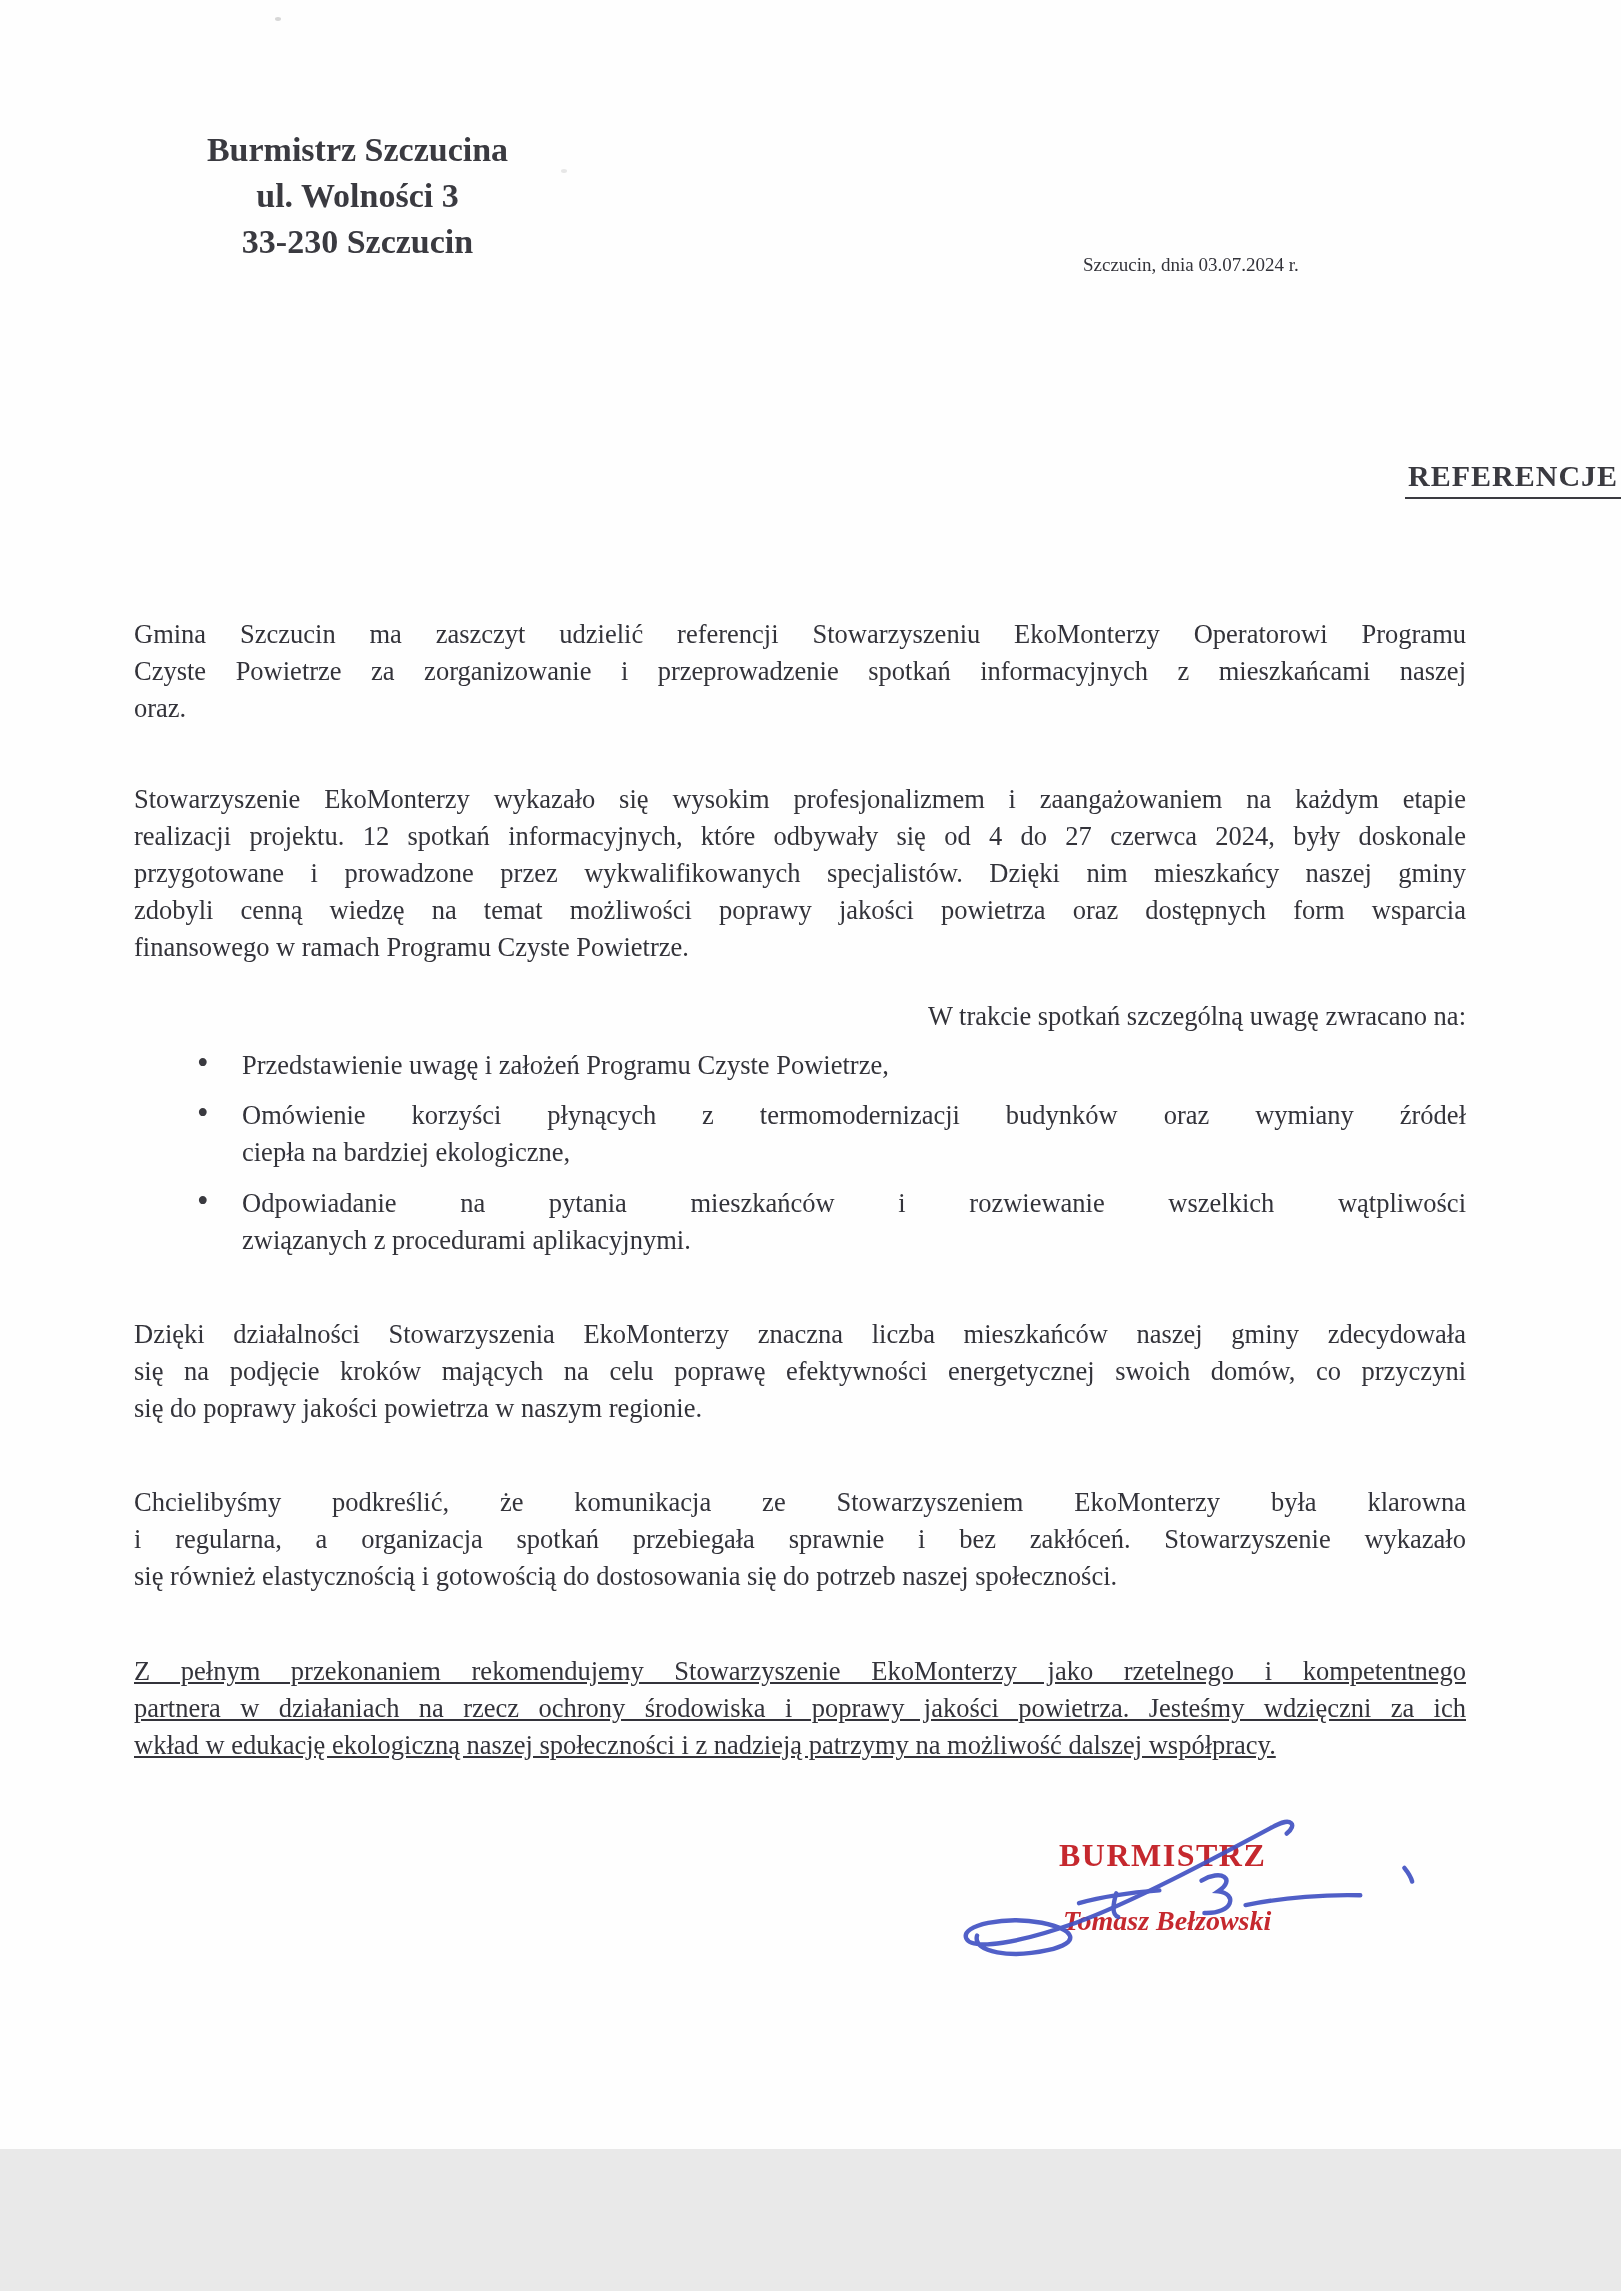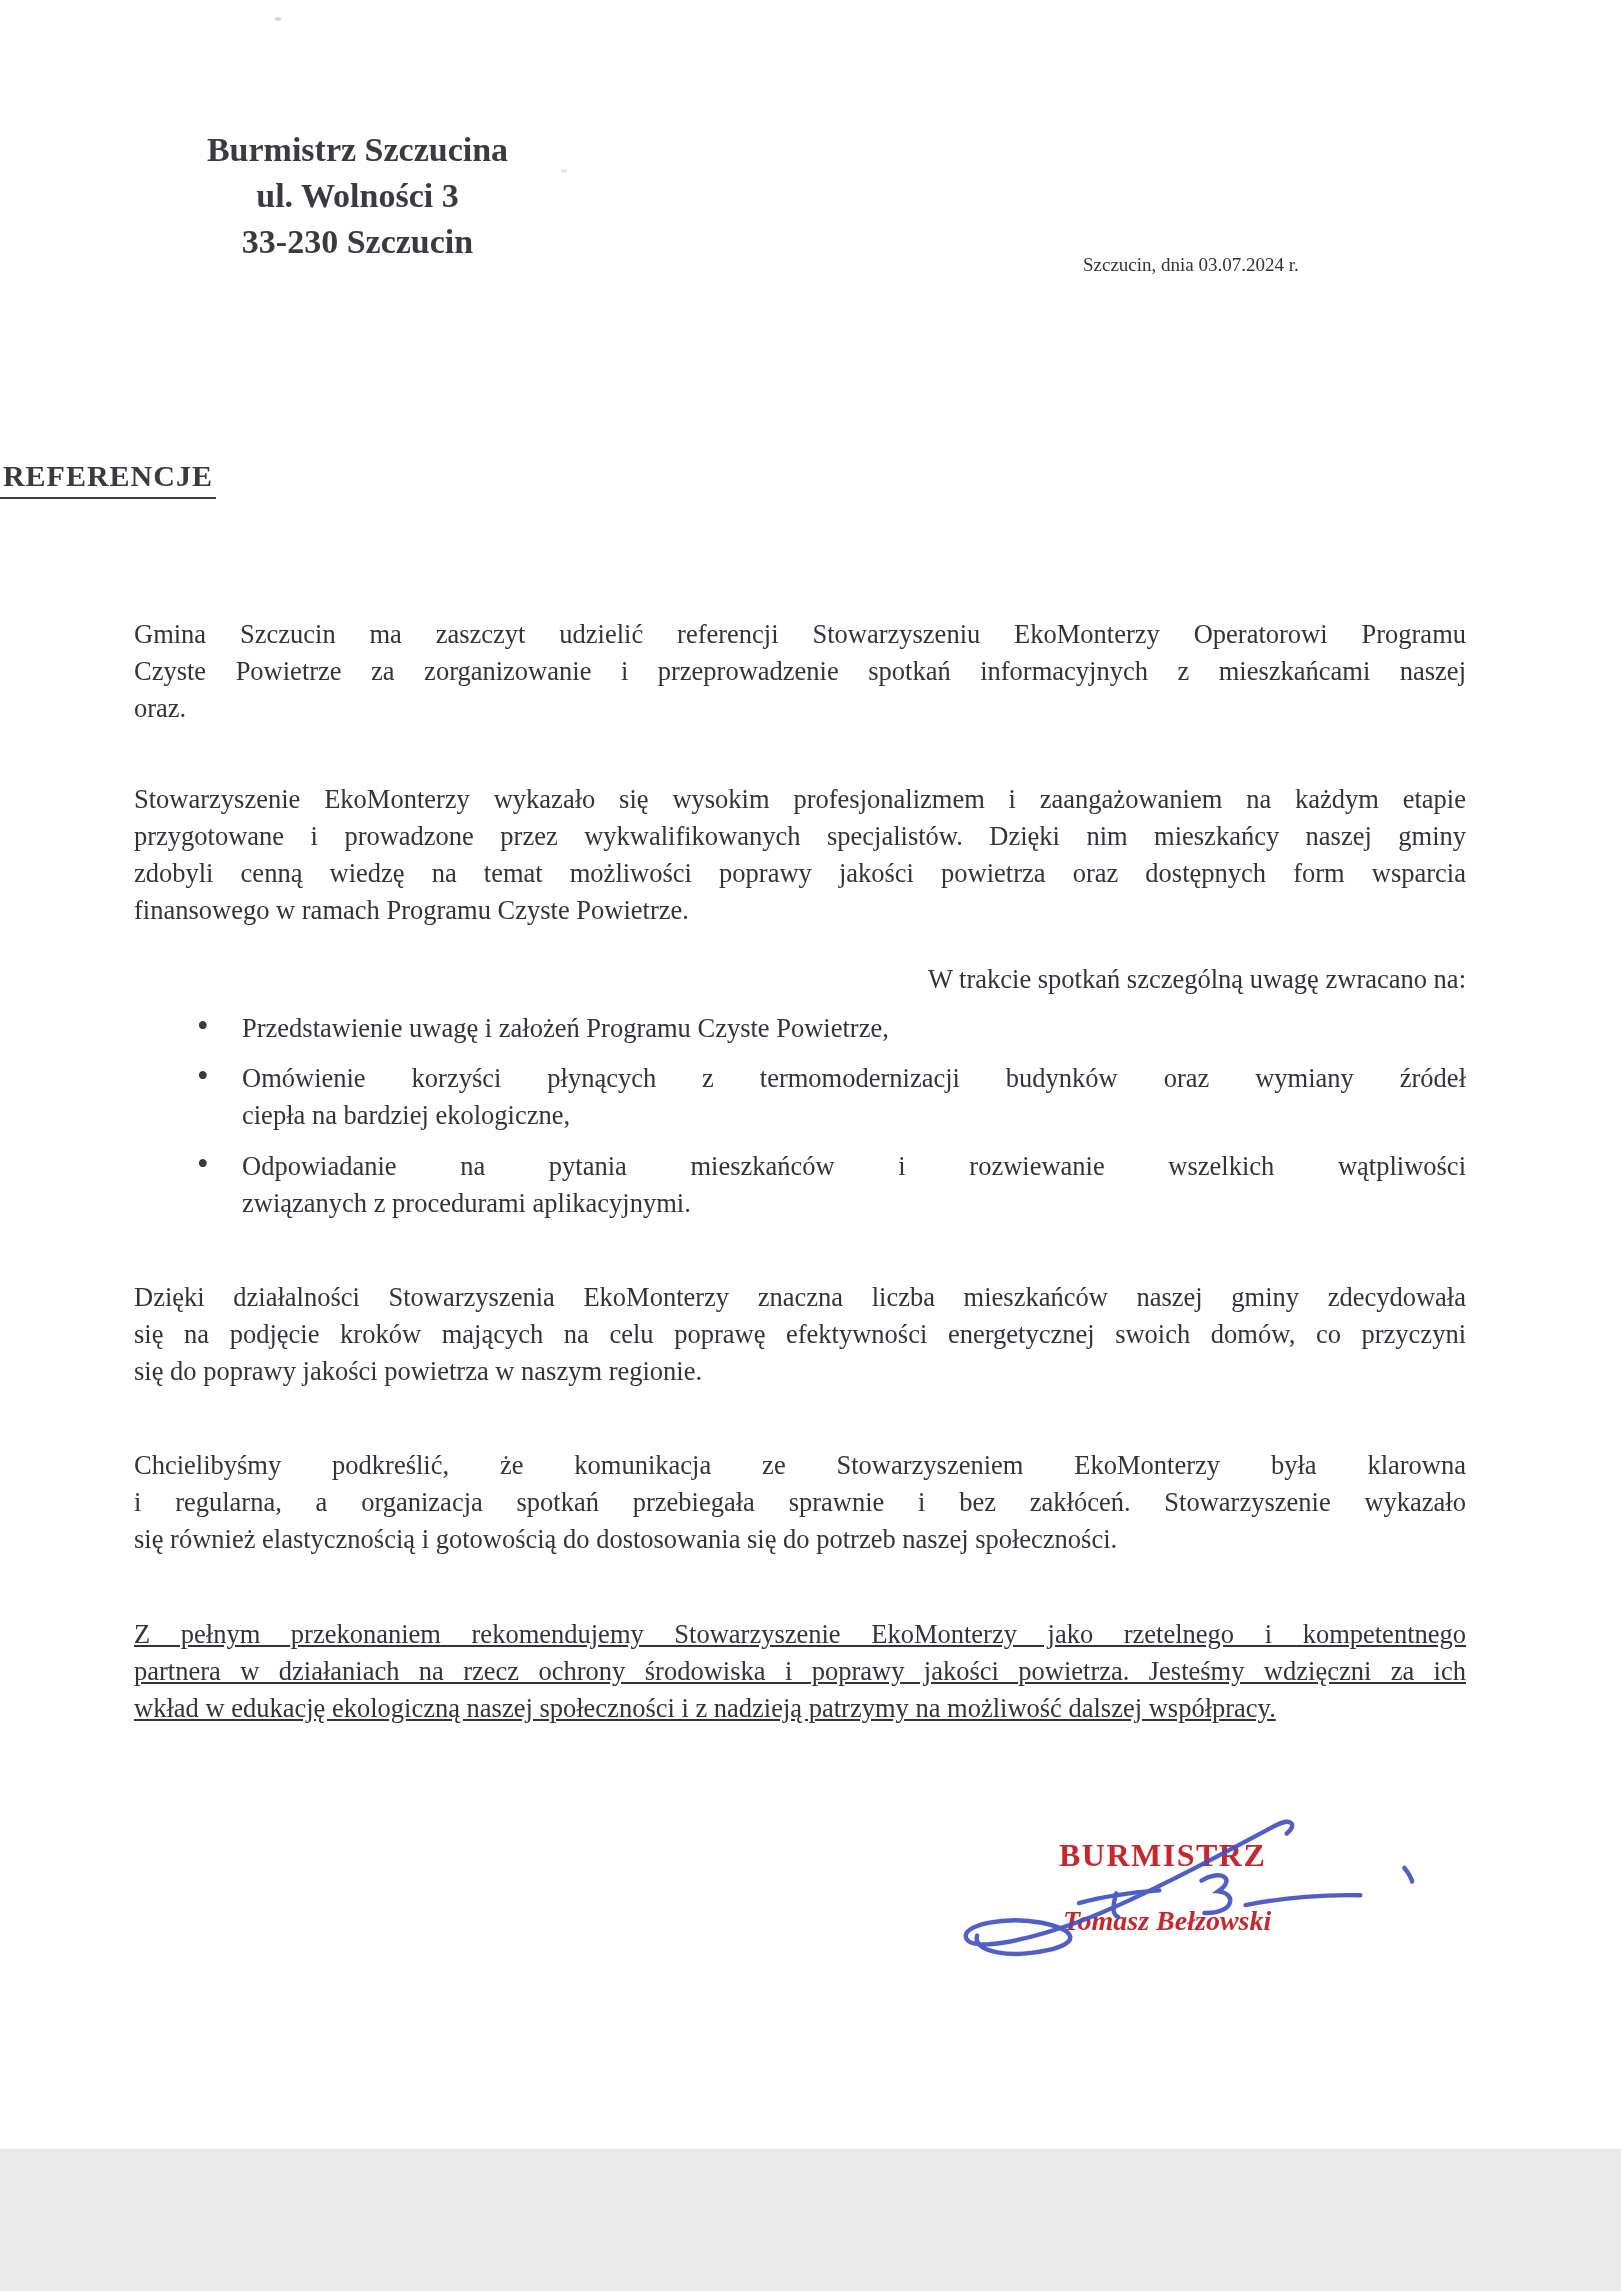--- a/index.html
+++ b/index.html
@@ -24,21 +24,21 @@
     position:absolute;left:186px;top:127px;width:343px;
     text-align:center;font-weight:bold;font-size:34px;line-height:46px;
     color:#3a3a40;
   }
   
   .dateline{
     position:absolute;top:254px;left:1083px;
     font-size:19px;white-space:nowrap;
   }
   
-  .title-row{position:absolute;top:459px;left:0;width:100%;text-align:left;}
+  .title-row{position:absolute;top:459px;left:0;width:100%;text-align:right;}
   .title{
     display:inline-block;
     font-size:30px;font-weight:bold;letter-spacing:1px;
     border-bottom:2.9px solid #3a3a40;
     padding:0 2.9px 3.9px 2.9px;
     color:#3a3a40;
   }
   
   .body-block{
     position:absolute;left:134px;top:616px;width:1332px;
@@ -109,20 +109,21 @@
   <div class="body-block">
 
     <div class="para">
       <div class="jline">Gmina Szczucin ma zaszczyt udzielić referencji Stowarzyszeniu EkoMonterzy Operatorowi Programu</div>
       <div class="jline">Czyste Powietrze za zorganizowanie i przeprowadzenie spotkań informacyjnych z mieszkańcami naszej</div>
       <div class="lline">oraz.</div>
     </div>
 
     <div class="para m-p2">
       <div class="jline">Stowarzyszenie EkoMonterzy wykazało się wysokim profesjonalizmem i zaangażowaniem na każdym etapie</div>
+      <div class="jline">realizacji projektu. 12 spotkań informacyjnych, które odbywały się od 4 do 27 czerwca 2024, były doskonale</div>
       <div class="jline">przygotowane i prowadzone przez wykwalifikowanych specjalistów. Dzięki nim mieszkańcy naszej gminy</div>
       <div class="jline">zdobyli cenną wiedzę na temat możliwości poprawy jakości powietrza oraz dostępnych form wsparcia</div>
       <div class="lline">finansowego w ramach Programu Czyste Powietrze.</div>
     </div>
 
     <div class="para m-intro lline">W trakcie spotkań szczególną uwagę zwracano na:</div>
 
     <ul class="bullets">
       <li>
         <span class="bullet">•</span>

